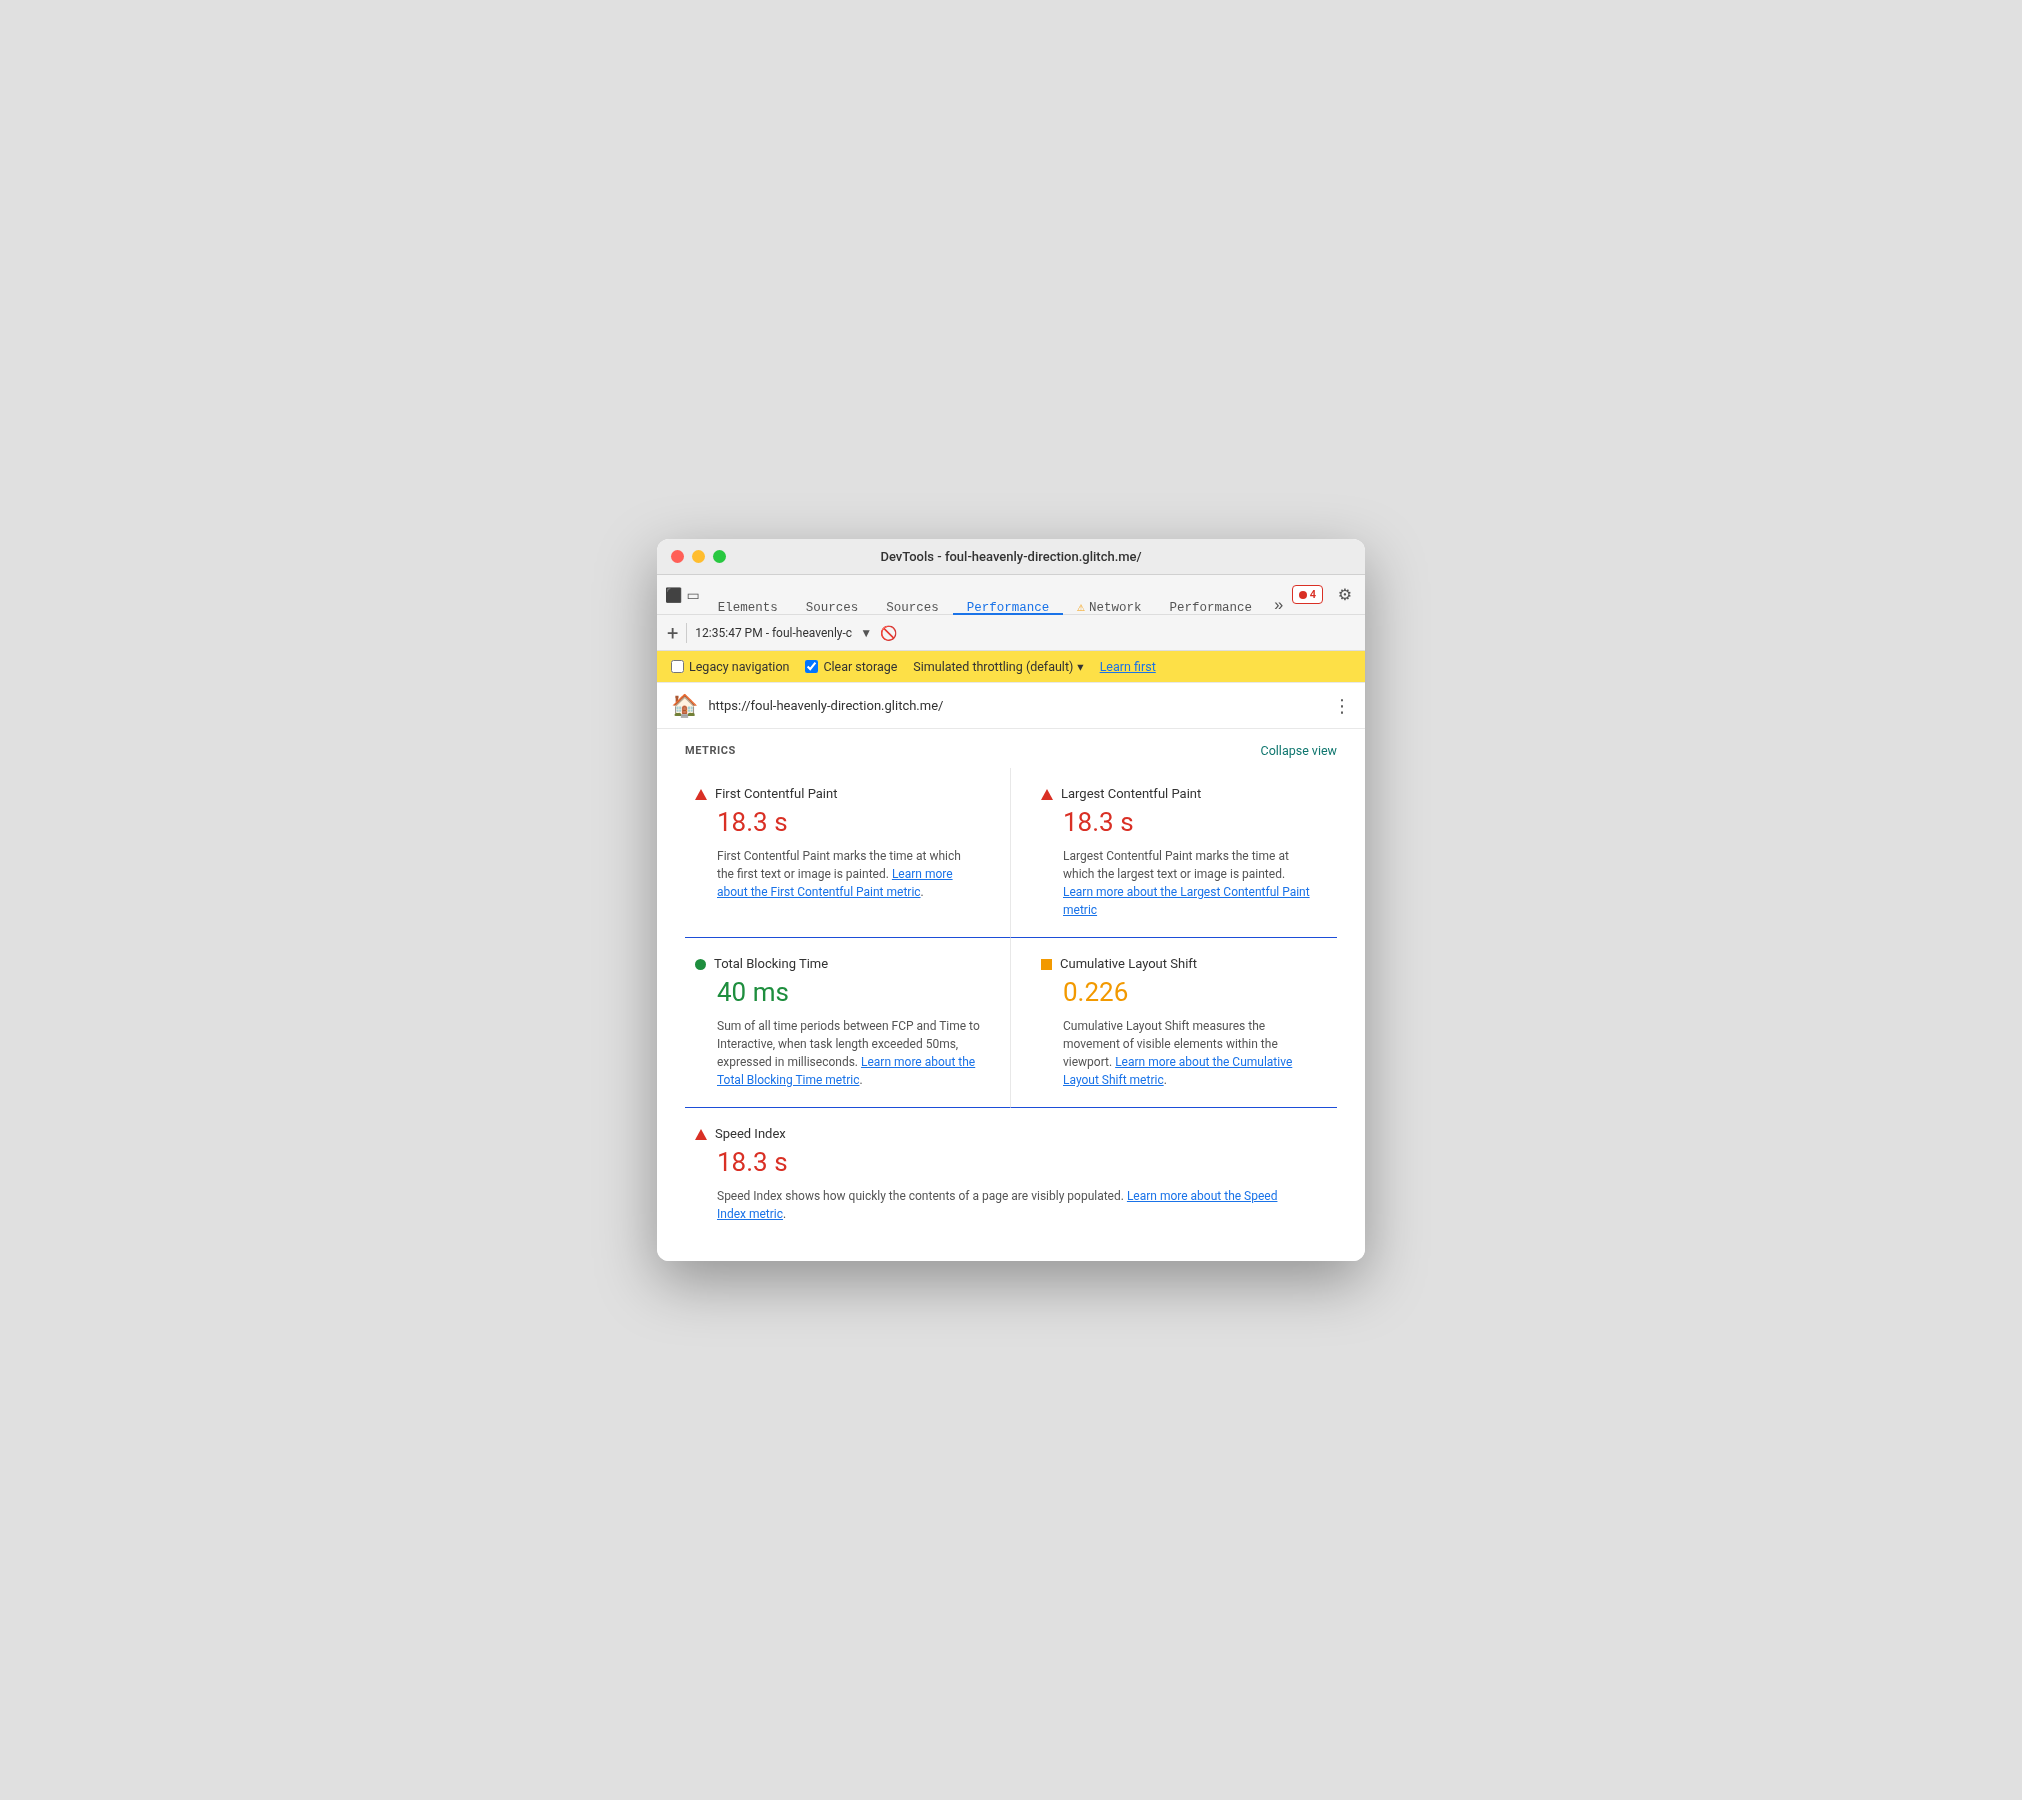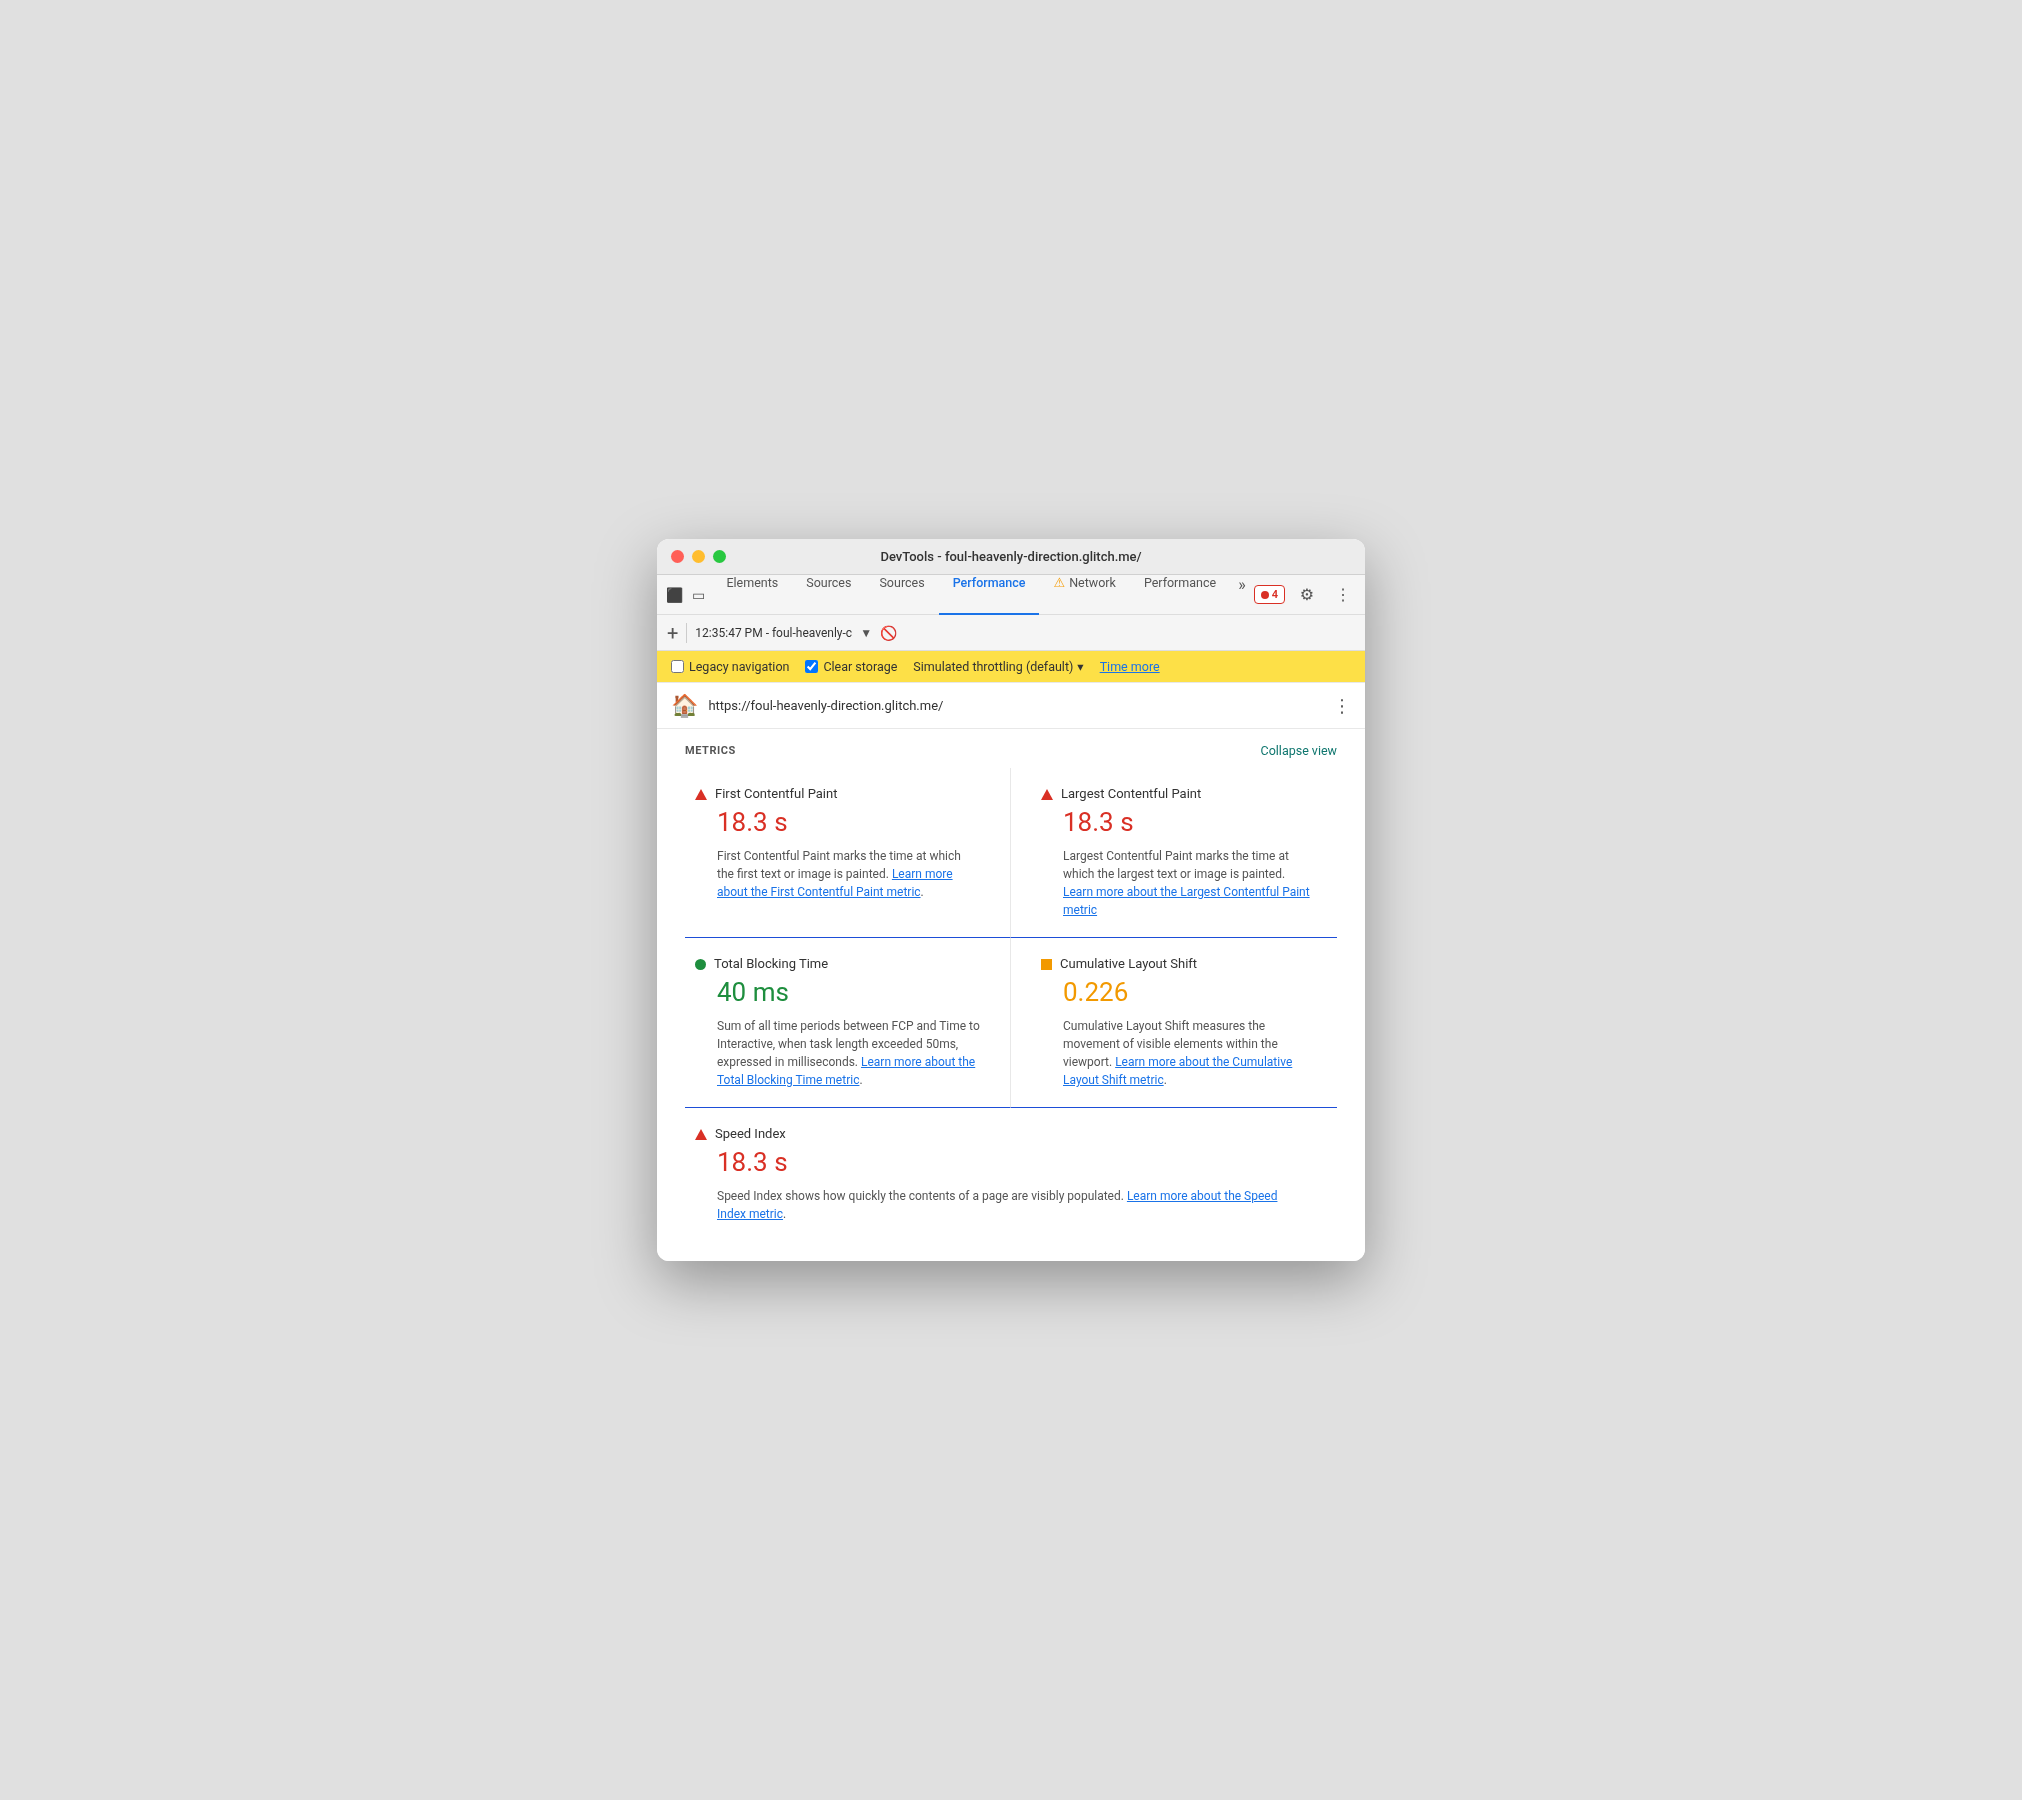--- a/index.html
+++ b/index.html
@@ -66,26 +66,27 @@
       color: #555;
       border-radius: 4px;
       cursor: pointer;
       font-size: 14px;
       margin-right: 4px;
     }
     .tab {
       padding: 0 14px;
       height: 40px;
       display: flex;
-      align-items: flex-start;
+      align-items: flex-end;
       font-size: 12.5px;
       color: #555;
       cursor: pointer;
       position: relative;
       white-space: nowrap;
+      font-family: Liberation Mono, monospace;
     }
     .tab.active {
       color: #1a73e8;
       font-weight: 500;
     }
     .tab.active::after {
       content: '';
       position: absolute;
       bottom: 0;
       left: 0; right: 0;
@@ -399,21 +400,21 @@
       <span>Legacy navigation</span>
     </label>
     <label class="checkbox-label">
       <input type="checkbox" checked="" style="">
       <span>Clear storage</span>
     </label>
     <div class="throttle-select">
       <span>Simulated throttling (default)</span>
       <span>▾</span>
     </div>
-    <span class="learn-more">Time more</span>
+    <span class="learn-more">Learn first</span>
   </div>
 
   <div class="url-bar">
     <span class="url-icon">🏠</span>
     <span class="url-text">https://foul-heavenly-direction.glitch.me/</span>
     <span class="url-more-btn">⋮</span>
   </div>
 
   <div class="metrics-section">
     <div class="metrics-header">

